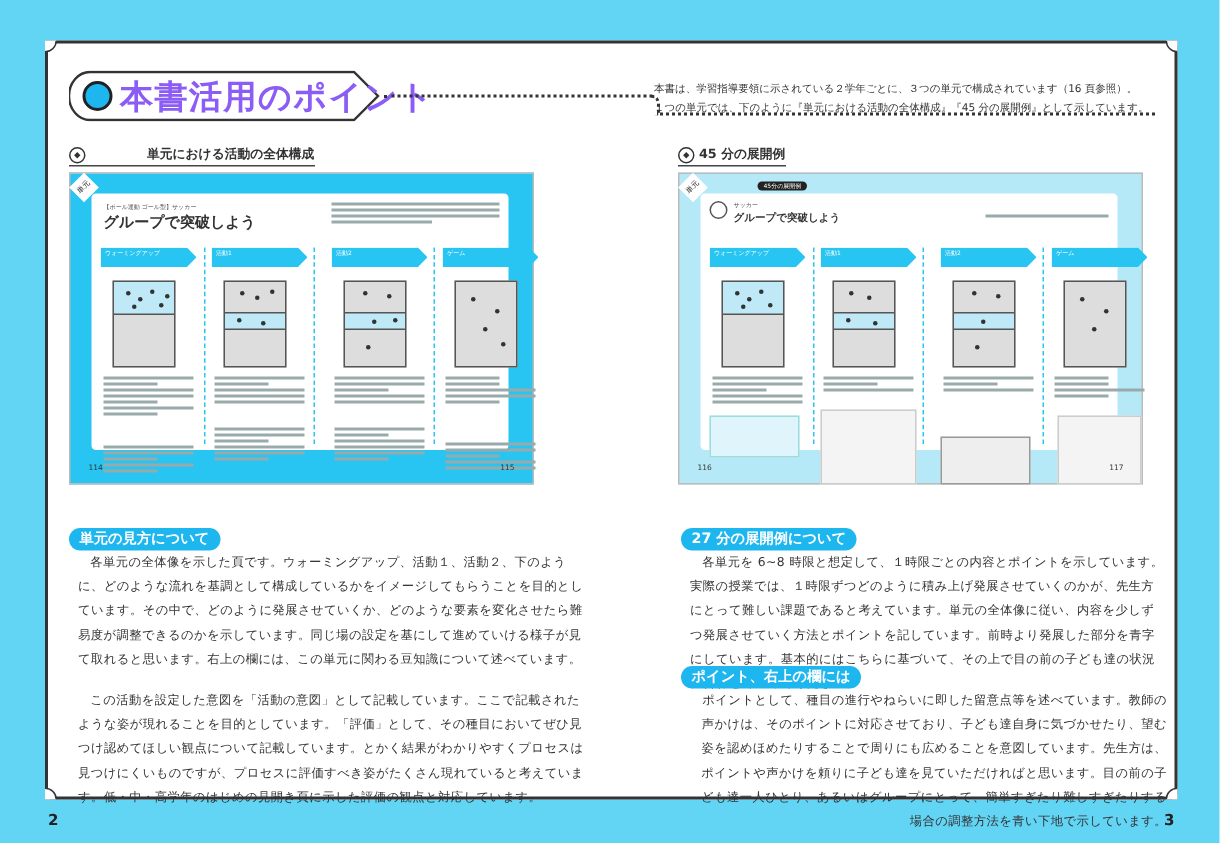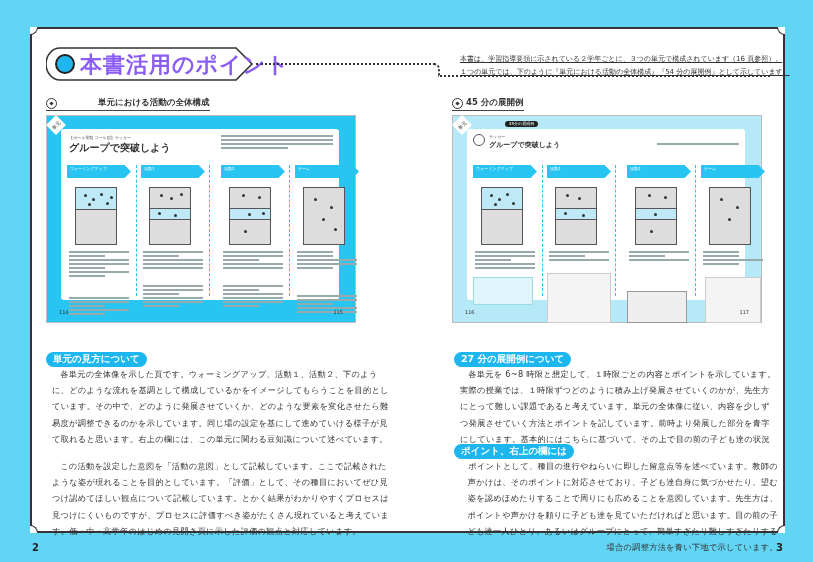--- a/index.html
+++ b/index.html
@@ -15,21 +15,21 @@
 
   .title-tag { position: absolute; left: 14px; top: 18px; height: 34px; width: 208px; }
   .title-tag svg { position: absolute; left: 0; top: 0; }
   .title-dot { position: absolute; left: 9px; top: 7px; width: 20px; height: 20px; border-radius: 50%; background: #1eb6ef; border: 2px solid #222; }
   .title-text { position: absolute; left: 34px; top: 3px; font-size: 22px; font-weight: bold; letter-spacing: 1px; color: #8b5cf6; white-space: nowrap; }
 
   .dots-line { position: absolute; left: 224px; top: 34px; width: 179px; border-top: 2.5px dotted #333; }
   .dots-hook { position: absolute; left: 402px; top: 34px; width: 6px; height: 14px; border-top: 2.5px dotted #333; border-right: 2.5px dotted #333; border-radius: 0 6px 0 0; }
   .dots-under { position: absolute; left: 408px; top: 46px; width: 330px; border-top: 2.5px dotted #333; }
 
-  .intro { position: absolute; left: 428px; top: 24px; width: 330px; font-size: 7px; line-height: 13px; color: #333; text-decoration: underline; }
+  .intro { position: absolute; left: 404px; top: 24px; width: 330px; font-size: 7px; line-height: 13px; color: #333; }
 
   .sub-head { position: absolute; display: flex; align-items: center; gap: 3px; font-size: 8.5px; font-weight: bold; color: #333; border-bottom: 1.5px solid #444; padding-bottom: 1px; }
   .ball { width: 11px; height: 11px; border-radius: 50%; border: 1px solid #333; position: relative; background: #fff; }
   .ball::after { content: ""; position: absolute; left: 3px; top: 3px; width: 3px; height: 3px; background: #333; transform: rotate(45deg); }
 
   .thumb { position: absolute; border: 1px solid #bbb; }
   .thumb.a { left: 14px; top: 86px; width: 310px; height: 208px; background: #28c5f2; }
   .thumb.b { left: 420px; top: 86px; width: 310px; height: 208px; background: #b5e9f8; }
   .thumb .inner { position: absolute; left: 14px; top: 13px; right: 16px; bottom: 22px; background: #fff; border-radius: 3px; }
   .thumb .tab-badge { position: absolute; left: 2px; top: 2px; width: 14px; height: 14px; background: #fff; font-size: 5px; line-height: 14px; text-align: center; color: #333; transform: rotate(-45deg); }
@@ -74,21 +74,21 @@
     <div class="title-dot"></div>
     <div class="title-text">本書活用のポイント</div>
   </div>
 
   <div class="dots-line"></div>
   <div class="dots-hook"></div>
   <div class="dots-under"></div>
 
   <div class="intro">
     <div>本書は、学習指導要領に示されている２学年ごとに、３つの単元で構成されています（16 頁参照）。</div>
-    <div>１つの単元では、下のように『単元における活動の全体構成』『54 分の展開例』として示しています。</div>
+    <div>１つの単元では、下のように『単元における活動の全体構成』『45 分の展開例』として示しています。</div>
   </div>
 
   <div class="sub-head" style="left:14px; top:68px;gap:41px;">
     <span class="ball"></span>
     <span>単元における活動の全体構成</span>
   </div>
 
   <div class="thumb a">
     <div class="tab-badge">単元01</div>
     <div class="inner">

